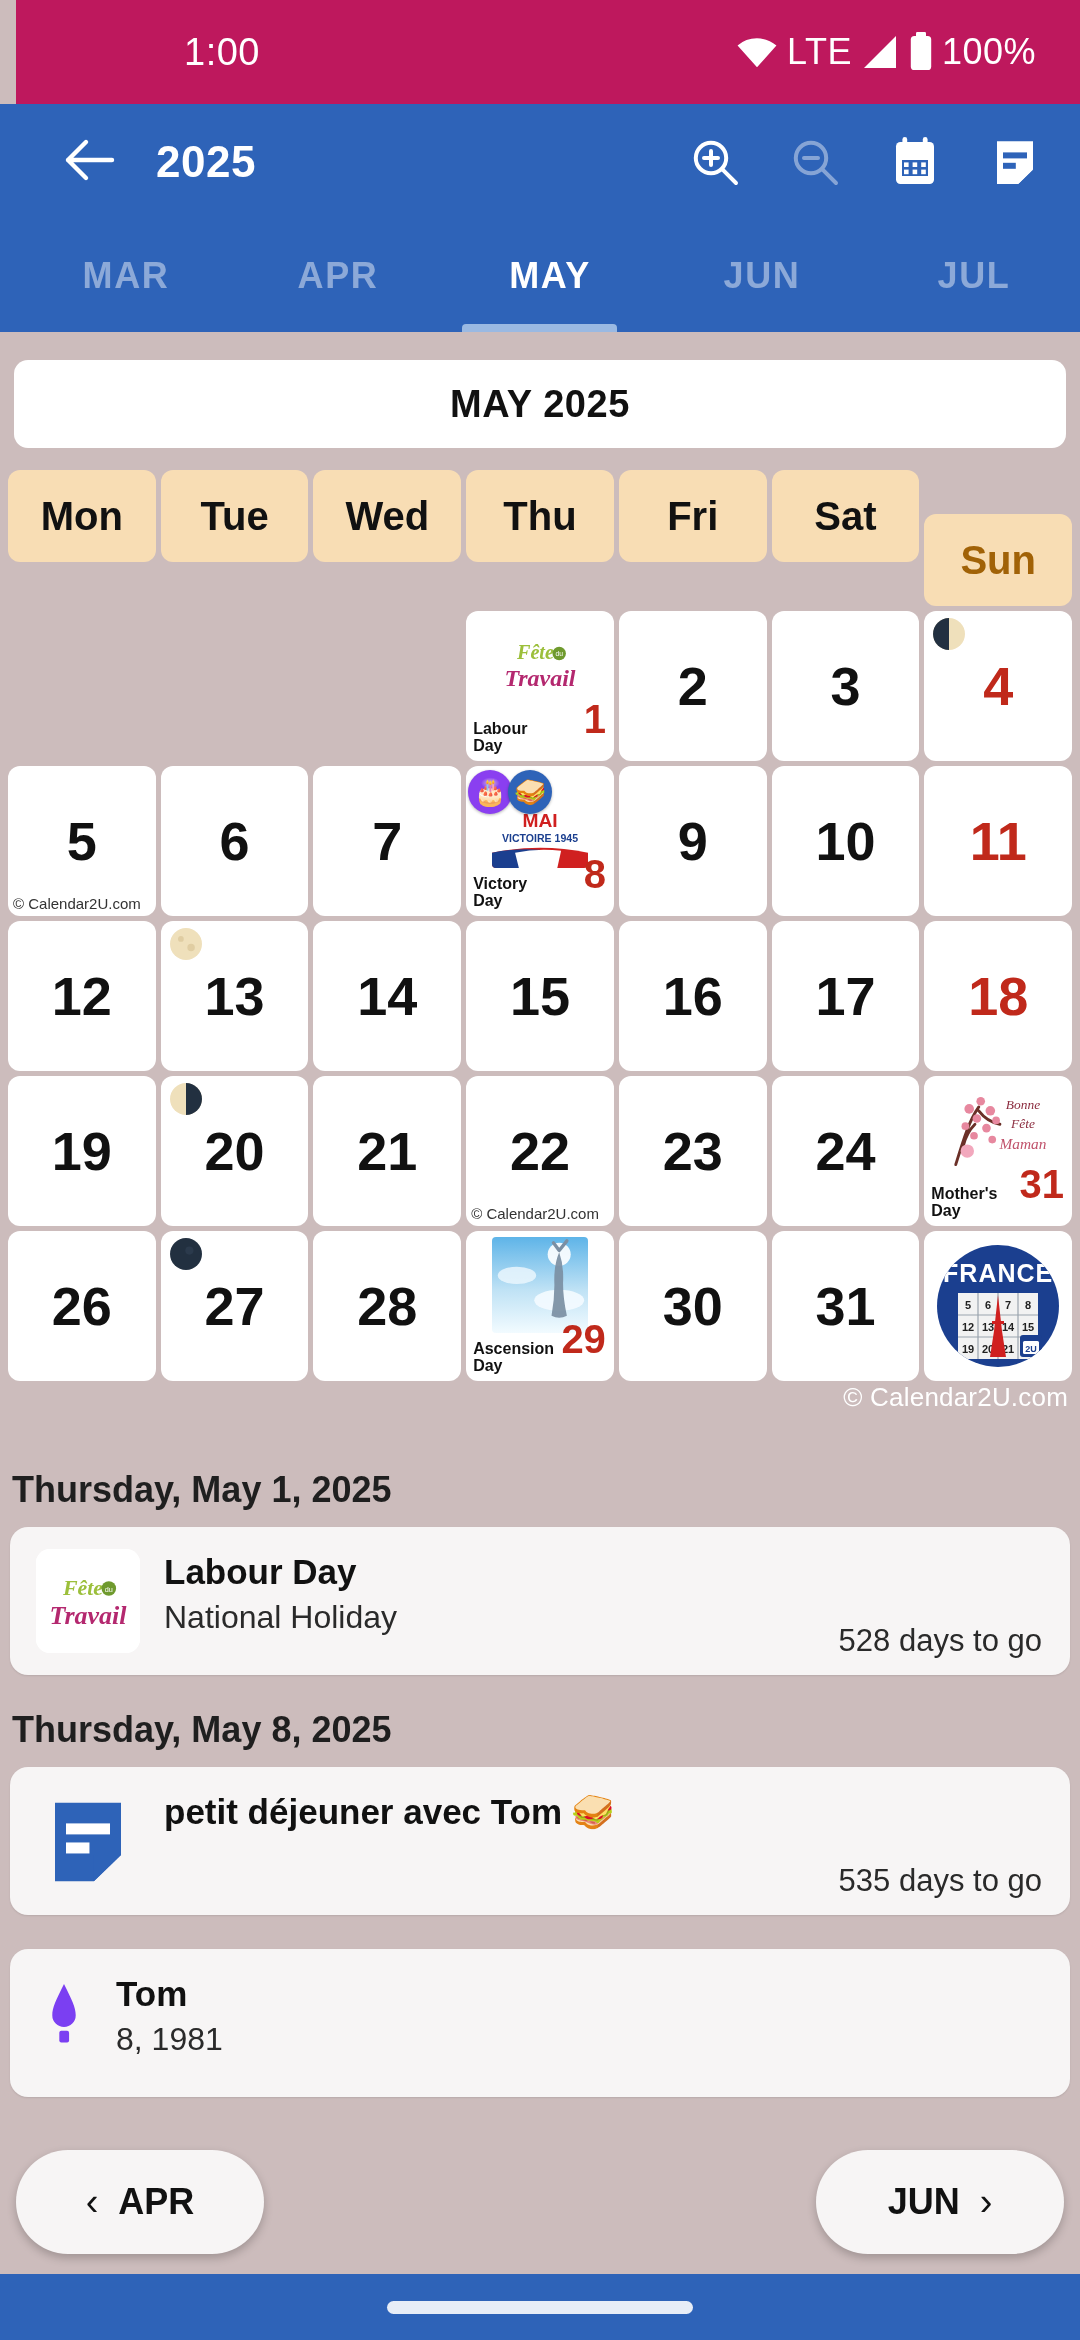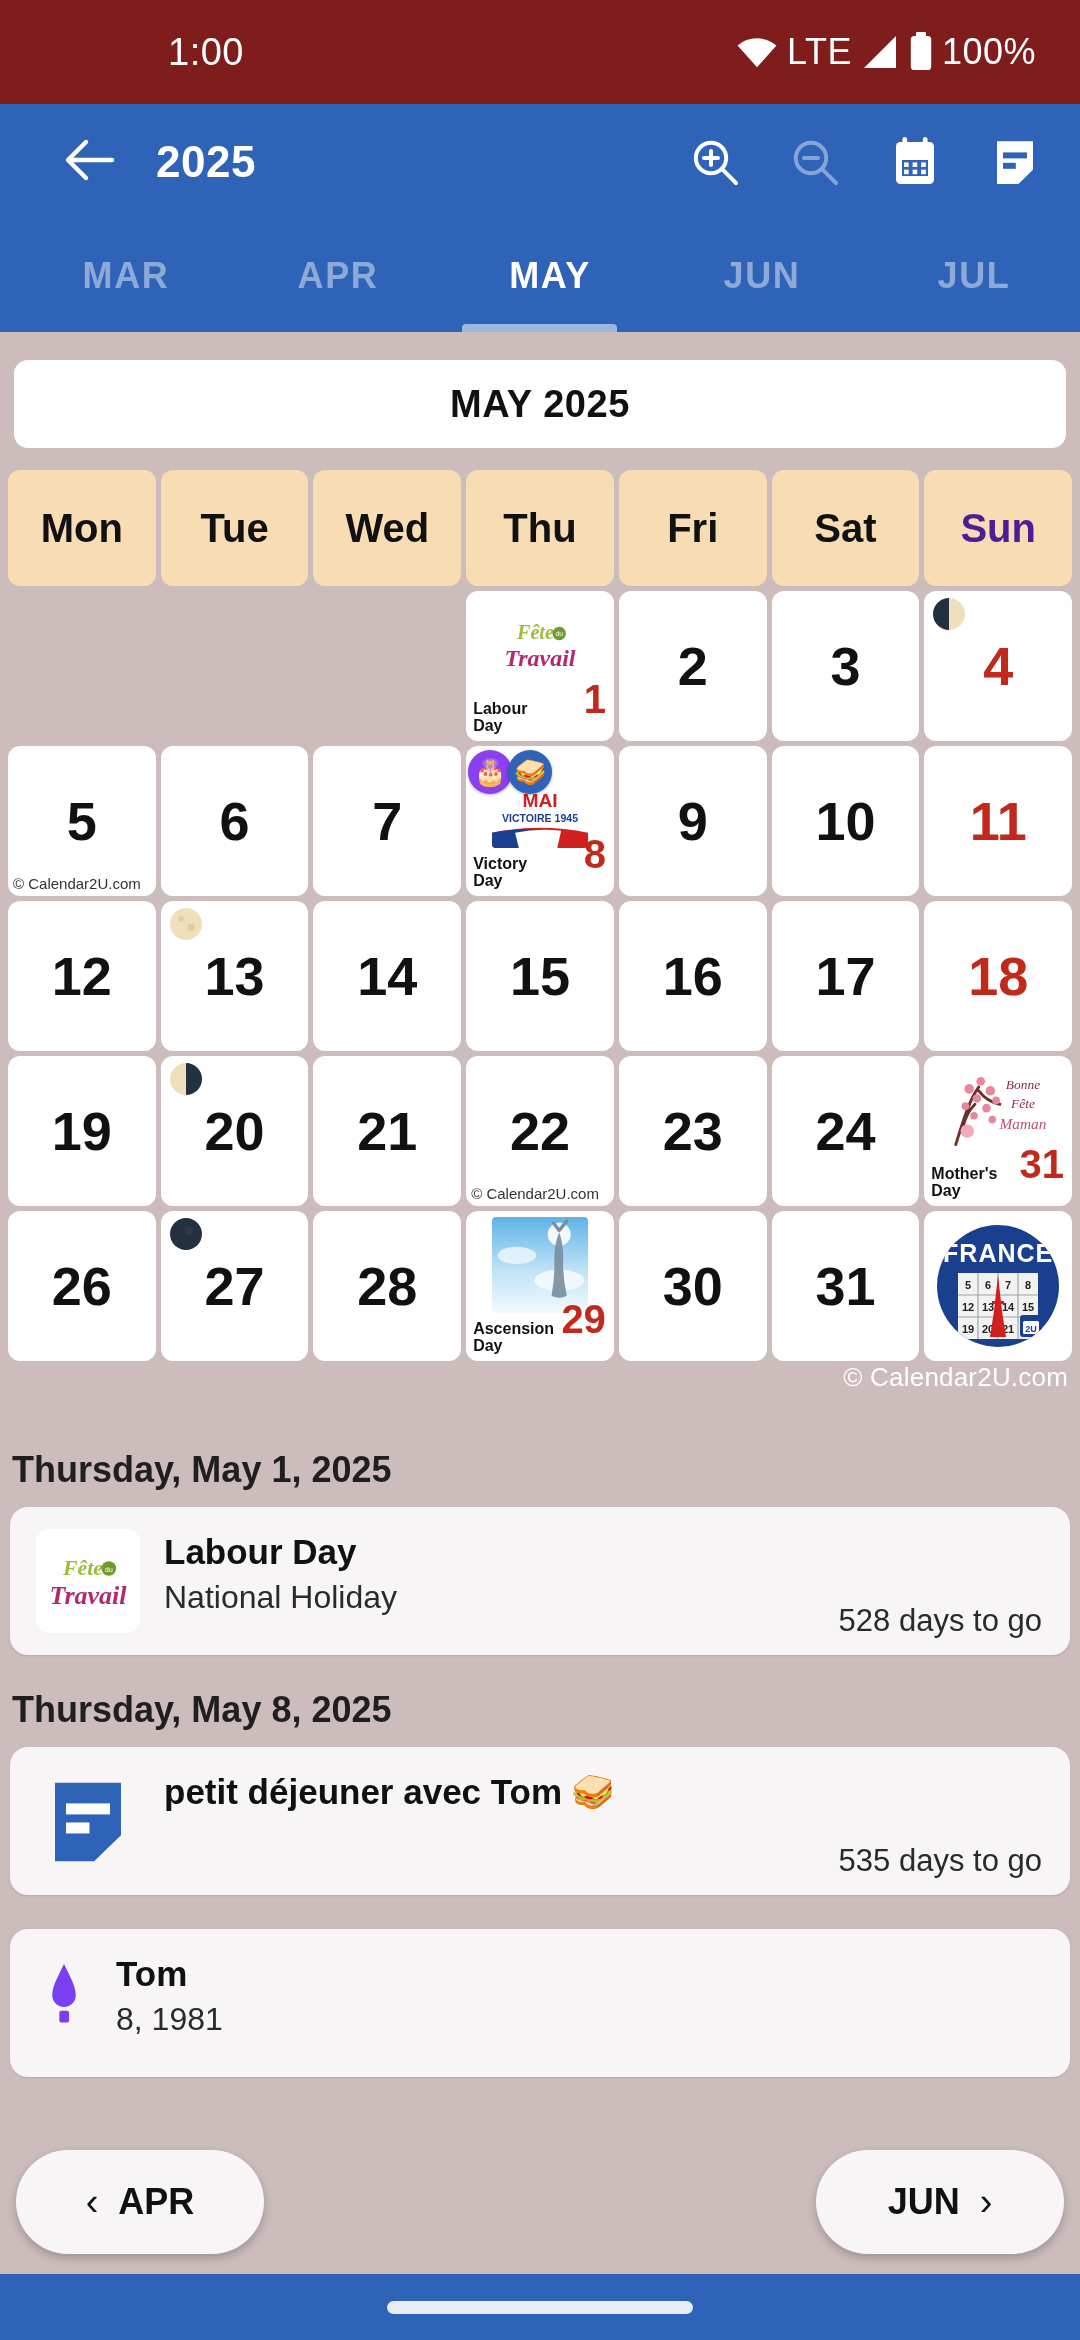--- a/index.html
+++ b/index.html
@@ -7,23 +7,24 @@
   html, body {
     width: 1080px; height: 2340px;
     font-family: "Liberation Sans", sans-serif;
     overflow: hidden;
     background: #ccbcbc;
   }
   #root { position: relative; width: 1080px; height: 2340px; overflow: hidden; }
 
   
   .statusbar {
-    height: 104px; background: #7f1d1d; color: #fff;
+    height: 104px; background: #be185d; color: #fff;
     display: flex; align-items: center; justify-content: space-between;
     padding: 0 44px 0 0;
+    margin-left: 16px;
   }
   .status-time { font-size: 38px; font-weight: 500; letter-spacing: .5px; margin-left: 168px; }
   .status-right { display: flex; align-items: center; gap: 8px; }
   .status-right .lbl { font-size: 36px; font-weight: 500; letter-spacing: .5px; }
   .icn { display: inline-flex; align-items: center; }
 
   
   .appbar {
     height: 116px; background: #2e63b8; color: #fff;
     display: flex; align-items: center; padding: 0 36px 0 64px;
@@ -53,25 +54,25 @@
   
   .cal-area { background: #ccbcbc; padding: 8px 0 0 0; position: relative; }
   .month-title-card {
     margin: 20px 14px 0 14px; background: #fff; border-radius: 14px;
     height: 88px; display: flex; align-items: center; justify-content: center;
     font-size: 38px; font-weight: 700; color: #111; letter-spacing: .6px;
   }
   .grid { margin: 22px 8px 0 8px; }
   .row { display: flex; gap: 5px; margin-bottom: 5px; }
   .dow {
-    flex: 1; background: #f8ddb4; border-radius: 12px; height: 116px;
+    flex: 1; background: #f8ddb4; border-radius: 12px; height: 92px;
     display: flex; align-items: center; justify-content: center;
     font-size: 40px; font-weight: 700; color: #111;
   }
-  .dow.sun { color: #4c1d95; }
+  .dow.sun { color: #a16207; margin-top: 44px; }
 
   .cell {
     flex: 1; background: #fff; border-radius: 12px; height: 150px;
     position: relative; overflow: hidden;
   }
   .cell.empty { background: transparent; }
   .daynum {
     position: absolute; left: 0; right: 0; top: 0; bottom: 0;
     display: flex; align-items: center; justify-content: center;
     font-size: 54px; font-weight: 700; color: #111;

